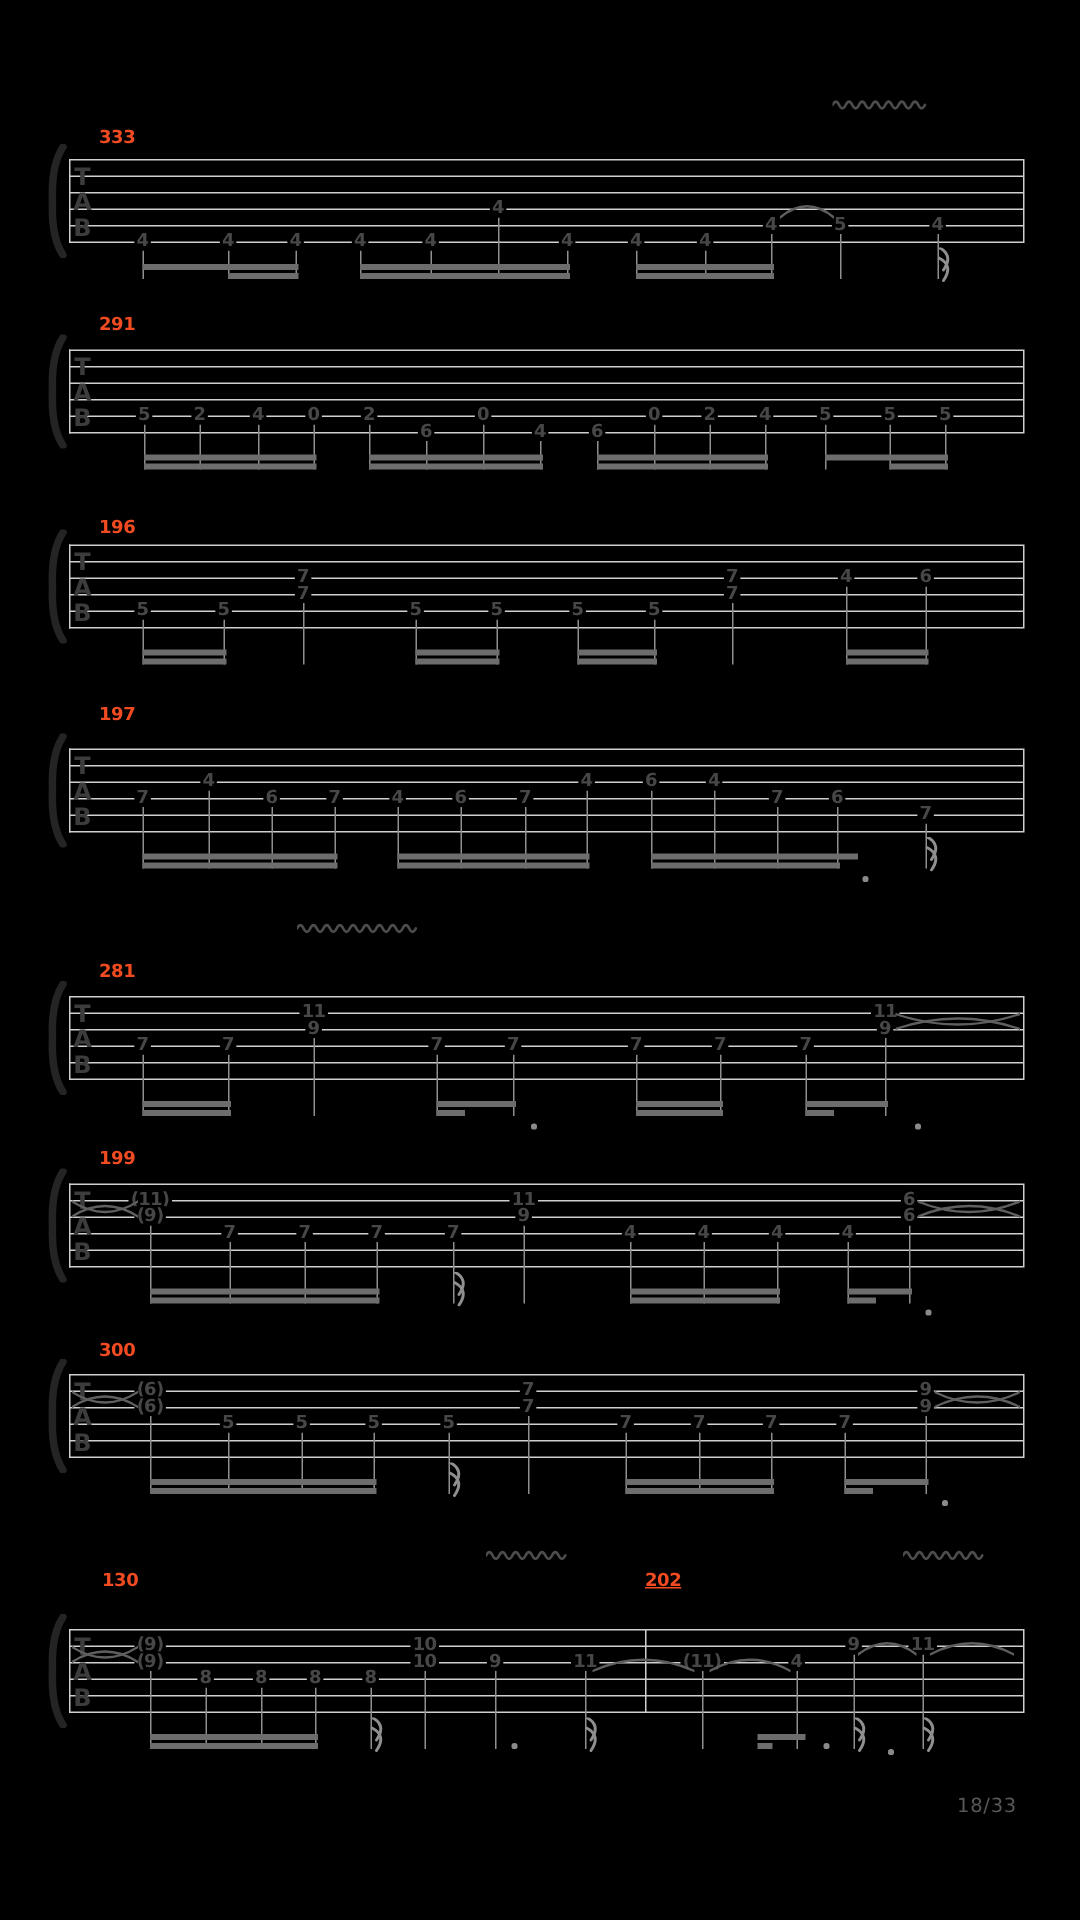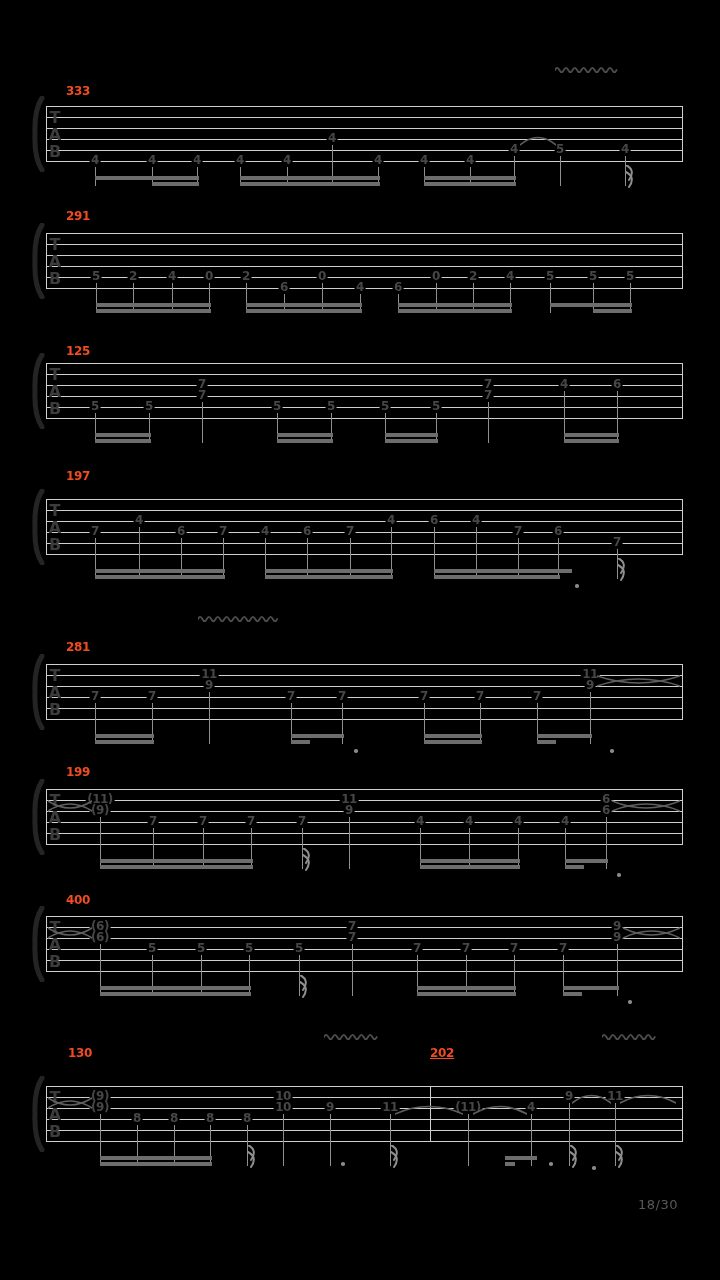--- a/index.html
+++ b/index.html
@@ -17,21 +17,21 @@
   .dot{position:absolute;width:3.5px;height:3.5px;border-radius:50%;background:#8a8a8a;}
   .tab-clef{position:absolute;width:22px;text-align:center;color:#3c3c3c;
          font-weight:bold;font-size:16px;line-height:17px;letter-spacing:0;}
   .svgicon{position:absolute;}
   #page-indicator{position:absolute;font-size:13px;color:#585858;letter-spacing:0.5px;}
 </style>
 </head>
 <body>
 
 <div id="score">
-  <div id="page-indicator" style="left:638px;top:1197px;">18/30</div>
+  <div id="page-indicator" style="left:638px;top:1197px;">18/33</div>
 <svg width="14" height="76" class="svgicon" style="left: 31px; top: 96px; position: absolute;">
       <path d="M11,2 Q3,14 4,38 Q3,62 11,74" fill="none" stroke="#242424" stroke-width="5" stroke-linecap="round"></path>
     </svg>
     <div class="staff-line" style="left: 46px; top: 106px; width: 636px;"></div>
     <div class="staff-line" style="left: 46px; top: 117px; width: 636px;"></div>
     <div class="staff-line" style="left: 46px; top: 128px; width: 636px;"></div>
     <div class="staff-line" style="left: 46px; top: 139px; width: 636px;"></div>
     <div class="staff-line" style="left: 46px; top: 150px; width: 636px;"></div>
     <div class="staff-line" style="left: 46px; top: 161px; width: 636px;"></div>
     <div class="barline" style="left: 46px; top: 106px; height: 56px;"></div>
@@ -146,21 +146,21 @@
     <div class="staff-line" style="left: 46px; top: 396px; width: 636px;"></div>
     <div class="staff-line" style="left: 46px; top: 407px; width: 636px;"></div>
     <div class="staff-line" style="left: 46px; top: 418px; width: 636px;"></div>
     <div class="barline" style="left: 46px; top: 363px; height: 56px;"></div>
     <div class="barline" style="left: 682px; top: 363px; height: 56px;"></div>
     <div class="tab-clef" style="left: 44px; top: 366px;">
       <div>T</div>
       <div>A</div>
       <div>B</div>
     </div>
-    <div class="measure-number" style="left: 68px; top: 344px;">125</div>
+    <div class="measure-number" style="left: 68px; top: 344px;">196</div>
     <div class="stem" style="left: 94.5px; top: 413px; height: 30px;"></div>
     <div class="stem" style="left: 148.5px; top: 413px; height: 30px;"></div>
     <div class="stem" style="left: 201.5px; top: 402px; height: 41px;"></div>
     <div class="stem" style="left: 276.5px; top: 413px; height: 30px;"></div>
     <div class="stem" style="left: 330.5px; top: 413px; height: 30px;"></div>
     <div class="stem" style="left: 384.5px; top: 413px; height: 30px;"></div>
     <div class="stem" style="left: 435.5px; top: 413px; height: 30px;"></div>
     <div class="stem" style="left: 487.5px; top: 402px; height: 41px;"></div>
     <div class="stem" style="left: 563.5px; top: 391px; height: 52px;"></div>
     <div class="stem" style="left: 616.5px; top: 391px; height: 52px;"></div>
@@ -362,21 +362,21 @@
     <div class="staff-line" style="left: 46px; top: 949px; width: 636px;"></div>
     <div class="staff-line" style="left: 46px; top: 960px; width: 636px;"></div>
     <div class="staff-line" style="left: 46px; top: 971px; width: 636px;"></div>
     <div class="barline" style="left: 46px; top: 916px; height: 56px;"></div>
     <div class="barline" style="left: 682px; top: 916px; height: 56px;"></div>
     <div class="tab-clef" style="left: 44px; top: 919px;">
       <div>T</div>
       <div>A</div>
       <div>B</div>
     </div>
-    <div class="measure-number" style="left: 68px; top: 893px;">400</div>
+    <div class="measure-number" style="left: 68px; top: 893px;">300</div>
     <div class="stem" style="left: 99.5px; top: 944px; height: 52px;"></div>
     <div class="stem" style="left: 151.5px; top: 955px; height: 41px;"></div>
     <div class="stem" style="left: 200.5px; top: 955px; height: 41px;"></div>
     <div class="stem" style="left: 248.5px; top: 955px; height: 41px;"></div>
     <div class="stem" style="left: 298.5px; top: 955px; height: 41px;"></div>
     <div class="stem" style="left: 351.5px; top: 944px; height: 52px;"></div>
     <div class="stem" style="left: 416.5px; top: 955px; height: 41px;"></div>
     <div class="stem" style="left: 465.5px; top: 955px; height: 41px;"></div>
     <div class="stem" style="left: 513.5px; top: 955px; height: 41px;"></div>
     <div class="stem" style="left: 562.5px; top: 955px; height: 41px;"></div>

